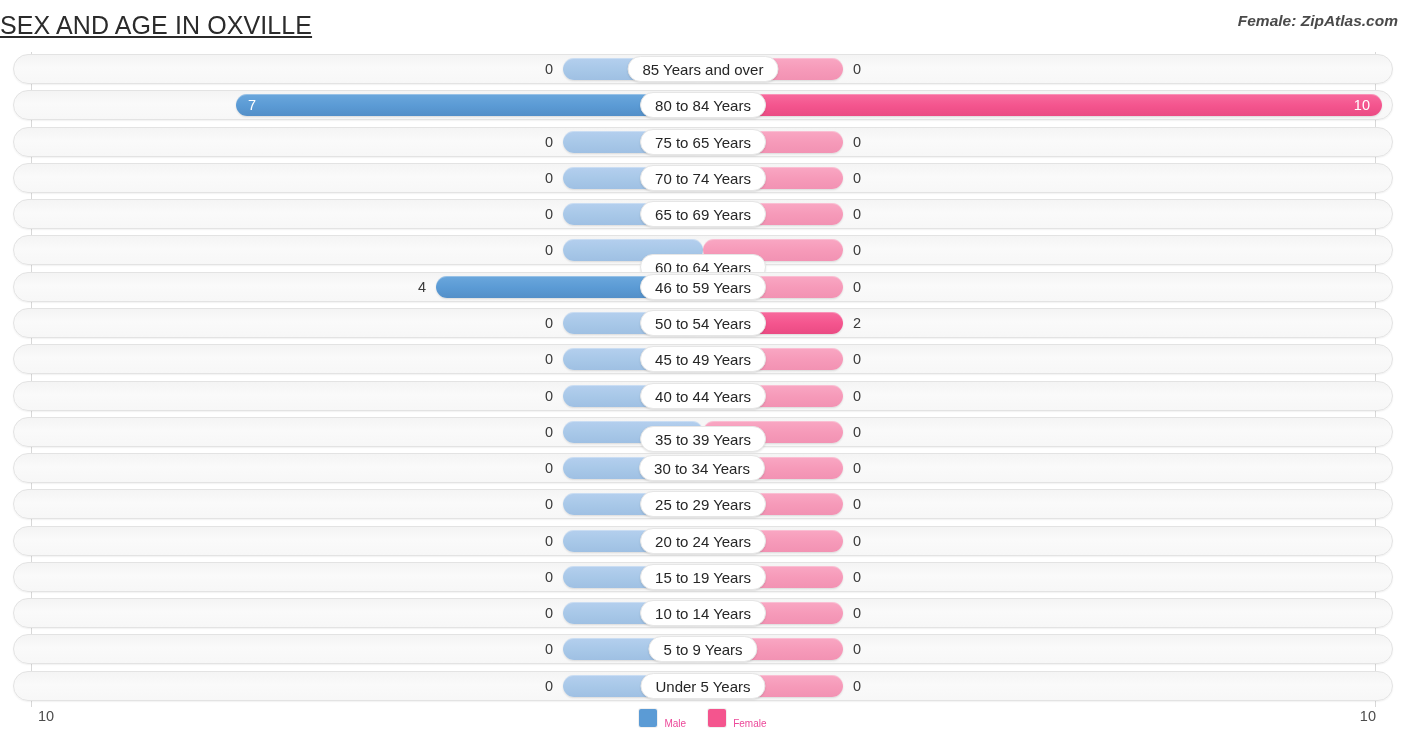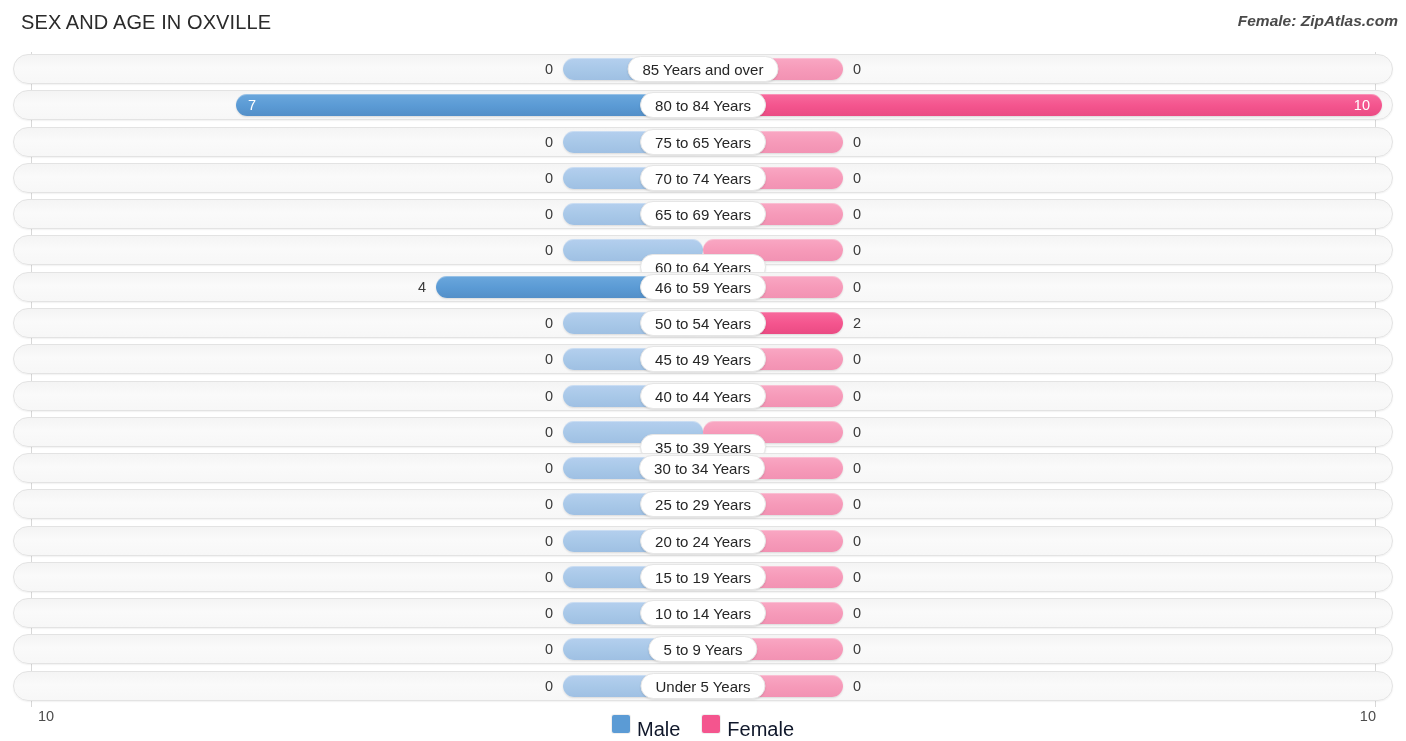--- a/index.html
+++ b/index.html
@@ -17,25 +17,26 @@
   }
 
   
   #header {
     position: absolute;
     left: 0; top: 0;
     width: 1406px; height: 44px;
   }
   #chart-title {
     position: absolute;
-    left: 21px; top: 11px;
-    font-size: 20px;
+    left: 0; top: 11px;
+    font-size: 25px;
     letter-spacing: 0.1px;
     color: #2b2b2b;
     white-space: nowrap;
+    text-decoration: underline;
   }
   #source-label {
     position: absolute;
     right: 8px; top: 12px;
     font-size: 15.5px;
     font-style: italic;
     font-weight: bold;
     color: #4a4a4a;
     white-space: nowrap;
   }
@@ -156,22 +157,22 @@
     display: flex;
     align-items: center;
     gap: 7px;
   }
   .swatch {
     width: 18px; height: 18px;
     border-radius: 2px;
     box-shadow: 0 0 0 1px rgba(0,0,0,0.06);
   }
   .legend-text {
-    font-size: 20px;
-    color: #0f172a;
+    font-size: 10px;
+    color: #ec4899;
     margin-top: 12px;
   }
 </style>
 </head>
 <body>
 
 <div id="header">
   <div id="chart-title">SEX AND AGE IN OXVILLE</div>
   <div id="source-label">Female: ZipAtlas.com</div>
 </div>
@@ -260,21 +261,21 @@
     <div class="val val-outside-left" style="top: 340.52px; left: 503px; width: 50px;">0</div>
     <div class="val val-outside-right" style="top: 340.52px; left: 853px; width: 60px;">0</div>
     <div class="pill" style="left: 703px; top: 338.52px; padding-left: 14px; padding-right: 14px;">40 to 44 Years</div>
     <div class="row" style="top: 372.8px;">
       <div class="track"></div>
     </div>
     <div class="bar bar-male zero" style="left: 563px; width: 140px; top: 376.8px;"></div>
     <div class="bar bar-female zero" style="left: 703px; width: 140px; top: 376.8px;"></div>
     <div class="val val-outside-left" style="top: 376.8px; left: 503px; width: 50px;">0</div>
     <div class="val val-outside-right" style="top: 376.8px; left: 853px; width: 60px;">0</div>
-    <div class="pill" style="left: 703px; top: 390px; padding-left: 14px; padding-right: 14px; text-align: center;">35 to 39 Years</div>
+    <div class="pill" style="left: 703px; top: 382px; padding-left: 14px; padding-right: 14px; text-align: center;">35 to 39 Years</div>
     <div class="row" style="top: 409.08px;">
       <div class="track"></div>
     </div>
     <div class="bar bar-male zero" style="left: 563px; width: 140px; top: 413.08px;"></div>
     <div class="bar bar-female zero" style="left: 703px; width: 140px; top: 413.08px;"></div>
     <div class="val val-outside-left" style="top: 413.08px; left: 503px; width: 50px;">0</div>
     <div class="val val-outside-right" style="top: 413.08px; left: 853px; width: 60px;">0</div>
     <div class="pill" style="left: 702px; top: 411.08px; padding-left: 14px; padding-right: 14px;">30 to 34 Years</div>
     <div class="row" style="top: 445.36px;">
       <div class="track"></div>

